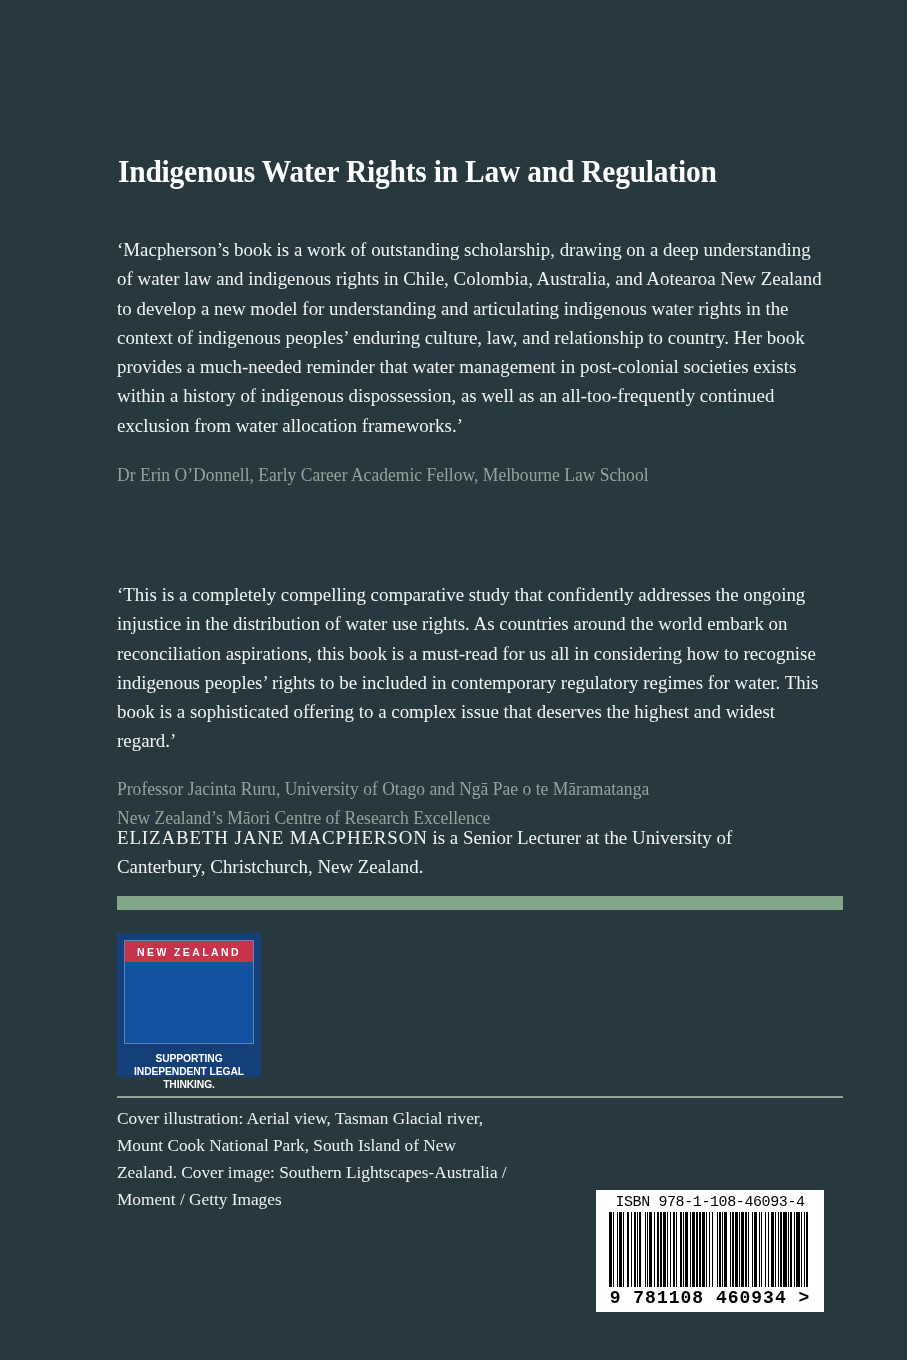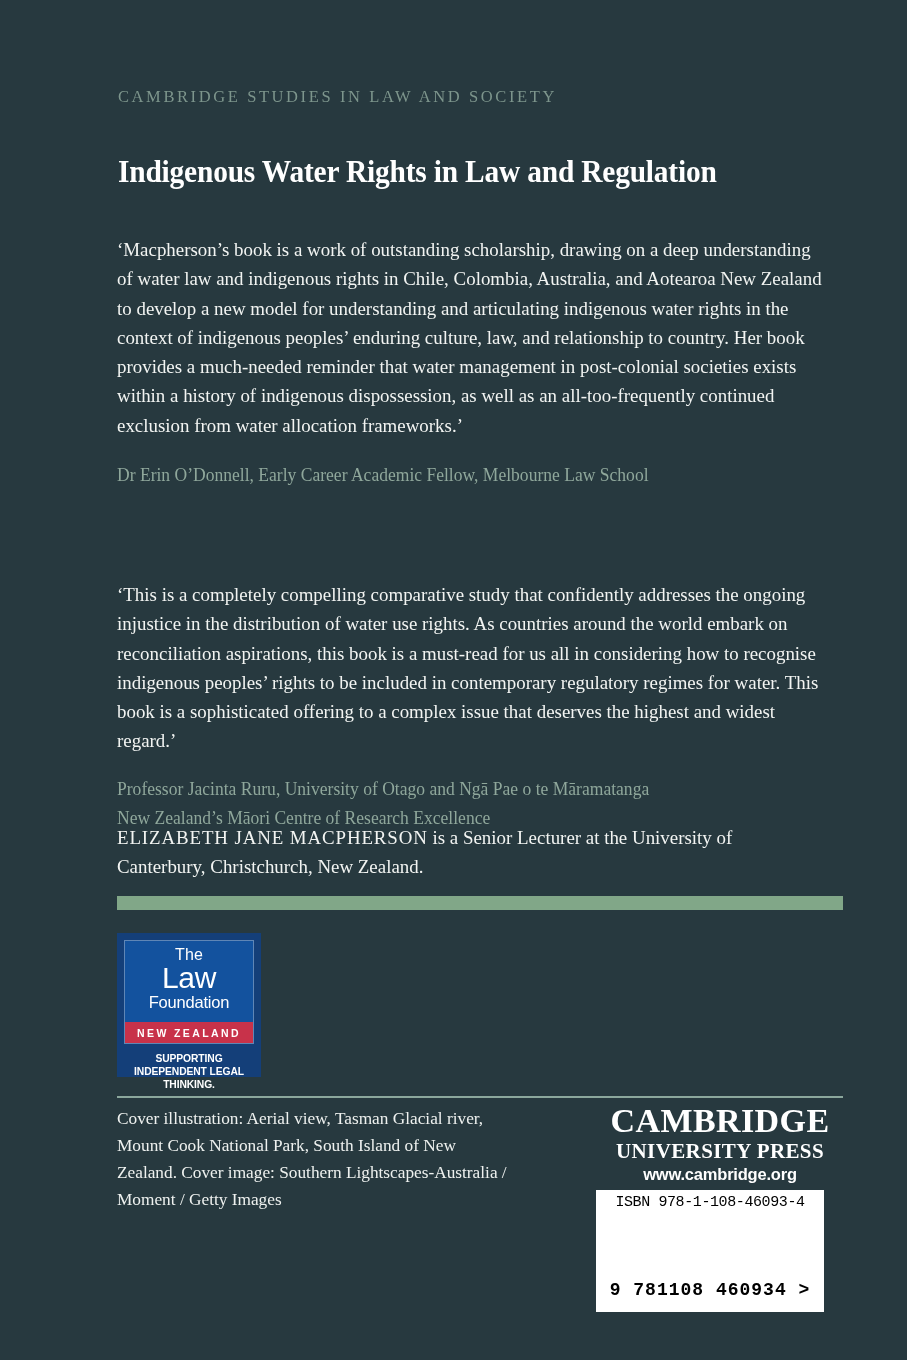--- a/index.html
+++ b/index.html
@@ -229,24 +229,23 @@
 
   
   .barcode-box {
     position: absolute;
     left: 596px;
     top: 1190px;
     width: 228px;
     height: 122px;
     background: #ffffff;
     box-sizing: border-box;
-    padding: 4px 7px 11px 7px;
+    padding: 4px 7px 3px 7px;
     display: flex;
     flex-direction: column;
-    align-items: center;
   }
   .barcode-isbn {
     font-family: "Liberation Mono", "DejaVu Sans Mono", monospace;
     font-size: 15px;
     color: #000000;
     text-align: center;
     letter-spacing: -0.4px;
     line-height: 17px;
   }
   .barcode-bars {
@@ -266,21 +265,20 @@
     line-height: 22px;
     white-space: nowrap;
     font-weight: bold;
   }
 </style>
 </head>
 <body>
 
 <div class="cover">
 
-  <div class="series">CAMBRIDGE STUDIES IN LAW AND SOCIETY</div>
 
   <div class="title">Indigenous Water Rights in Law and Regulation</div>
 
   <div class="quote-block q1">
     <p class="quote-text">‘Macpherson’s book is a work of outstanding scholarship, drawing on a deep understanding of water law and indigenous rights in Chile, Colombia, Australia, and Aotearoa New Zealand to develop a new model for understanding and articulating indigenous water rights in the context of indigenous peoples’ enduring culture, law, and relationship to country. Her book provides a much-needed reminder that water management in post-colonial societies exists within a history of indigenous dispossession, as well as an all-too-frequently continued exclusion from water allocation frameworks.’</p>
     <p class="quote-attrib">Dr Erin O’Donnell, Early Career Academic Fellow, Melbourne Law School</p>
   </div>
 
   <div class="quote-block q2">
     <p class="quote-text">‘This is a completely compelling comparative study that confidently addresses the ongoing injustice in the distribution of water use rights. As countries around the world embark on reconciliation aspirations, this book is a must-read for us all in considering how to recognise indigenous peoples’ rights to be included in contemporary regulatory regimes for water. This book is a sophisticated offering to a complex issue that deserves the highest and widest regard.’</p>
@@ -289,39 +287,29 @@
   </div>
 
   <div class="author-bio">
     <span class="author-name">ELIZABETH JANE MACPHERSON</span><span> is a Senior Lecturer at the University of Canterbury, Christchurch, New Zealand.</span>
   </div>
 
   <div class="green-bar"></div>
 
   <div class="lawfound">
     <div class="lf-inner">
-      <div class="lf-words">
-        <span class="lf-the">The</span>
-        <span class="lf-law">Law</span>
-        <span class="lf-foundation">Foundation</span>
-      </div>
       <div class="lf-nz">NEW ZEALAND</div>
     </div>
     <div class="lf-tag">SUPPORTING INDEPENDENT LEGAL THINKING.</div>
   </div>
 
   <div class="footer-rule"></div>
 
   <div class="cover-credit">Cover illustration: Aerial view, Tasman Glacial river, Mount Cook National Park, South Island of New Zealand. Cover image: Southern Lightscapes-Australia / Moment / Getty Images</div>
 
-  <div class="cup">
-    <div class="cup-cambridge">CAMBRIDGE</div>
-    <div class="cup-up">UNIVERSITY PRESS</div>
-    <div class="cup-url">www.cambridge.org</div>
-  </div>
 
   <div class="barcode-box">
     <div class="barcode-isbn">ISBN 978-1-108-46093-4</div>
     <div class="barcode-bars">
         <span style="flex: 3 0 0px; background: rgb(0, 0, 0);"></span>
         <span style="flex: 1 0 0px; background: rgb(255, 255, 255);"></span>
         <span style="flex: 1 0 0px; background: rgb(0, 0, 0);"></span>
         <span style="flex: 2 0 0px; background: rgb(255, 255, 255);"></span>
         <span style="flex: 1 0 0px; background: rgb(0, 0, 0);"></span>
         <span style="flex: 1 0 0px; background: rgb(255, 255, 255);"></span>

